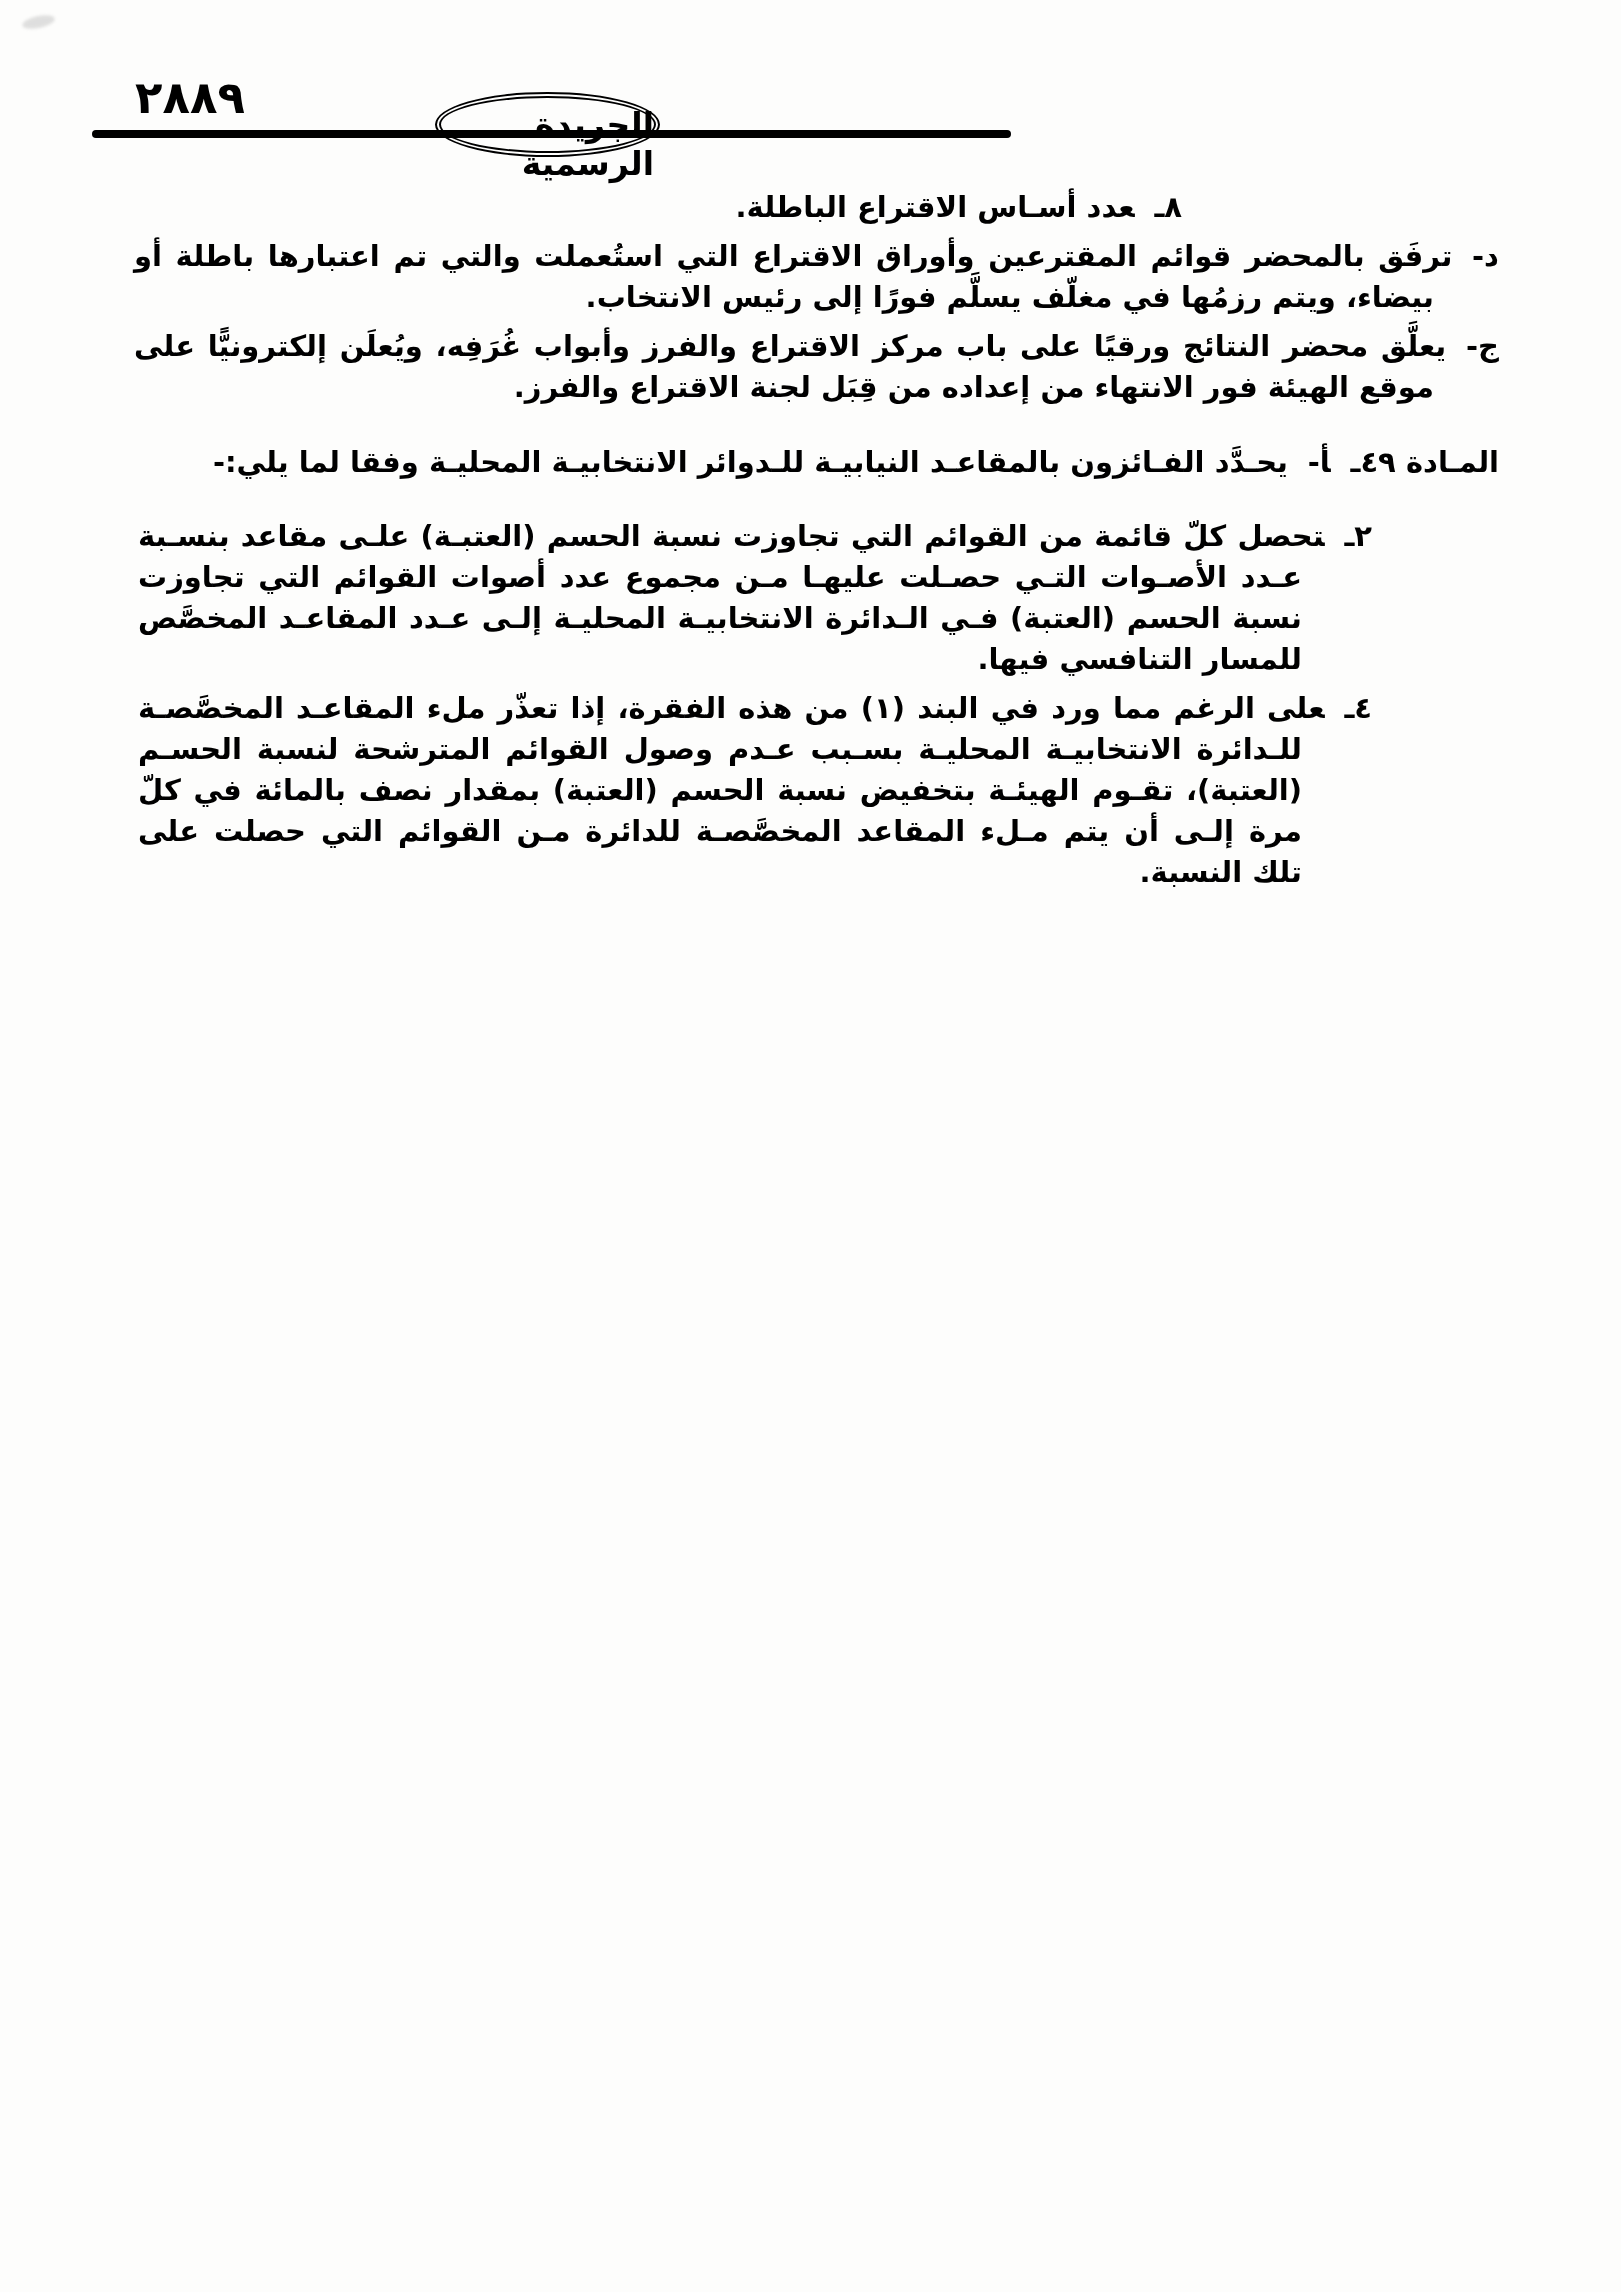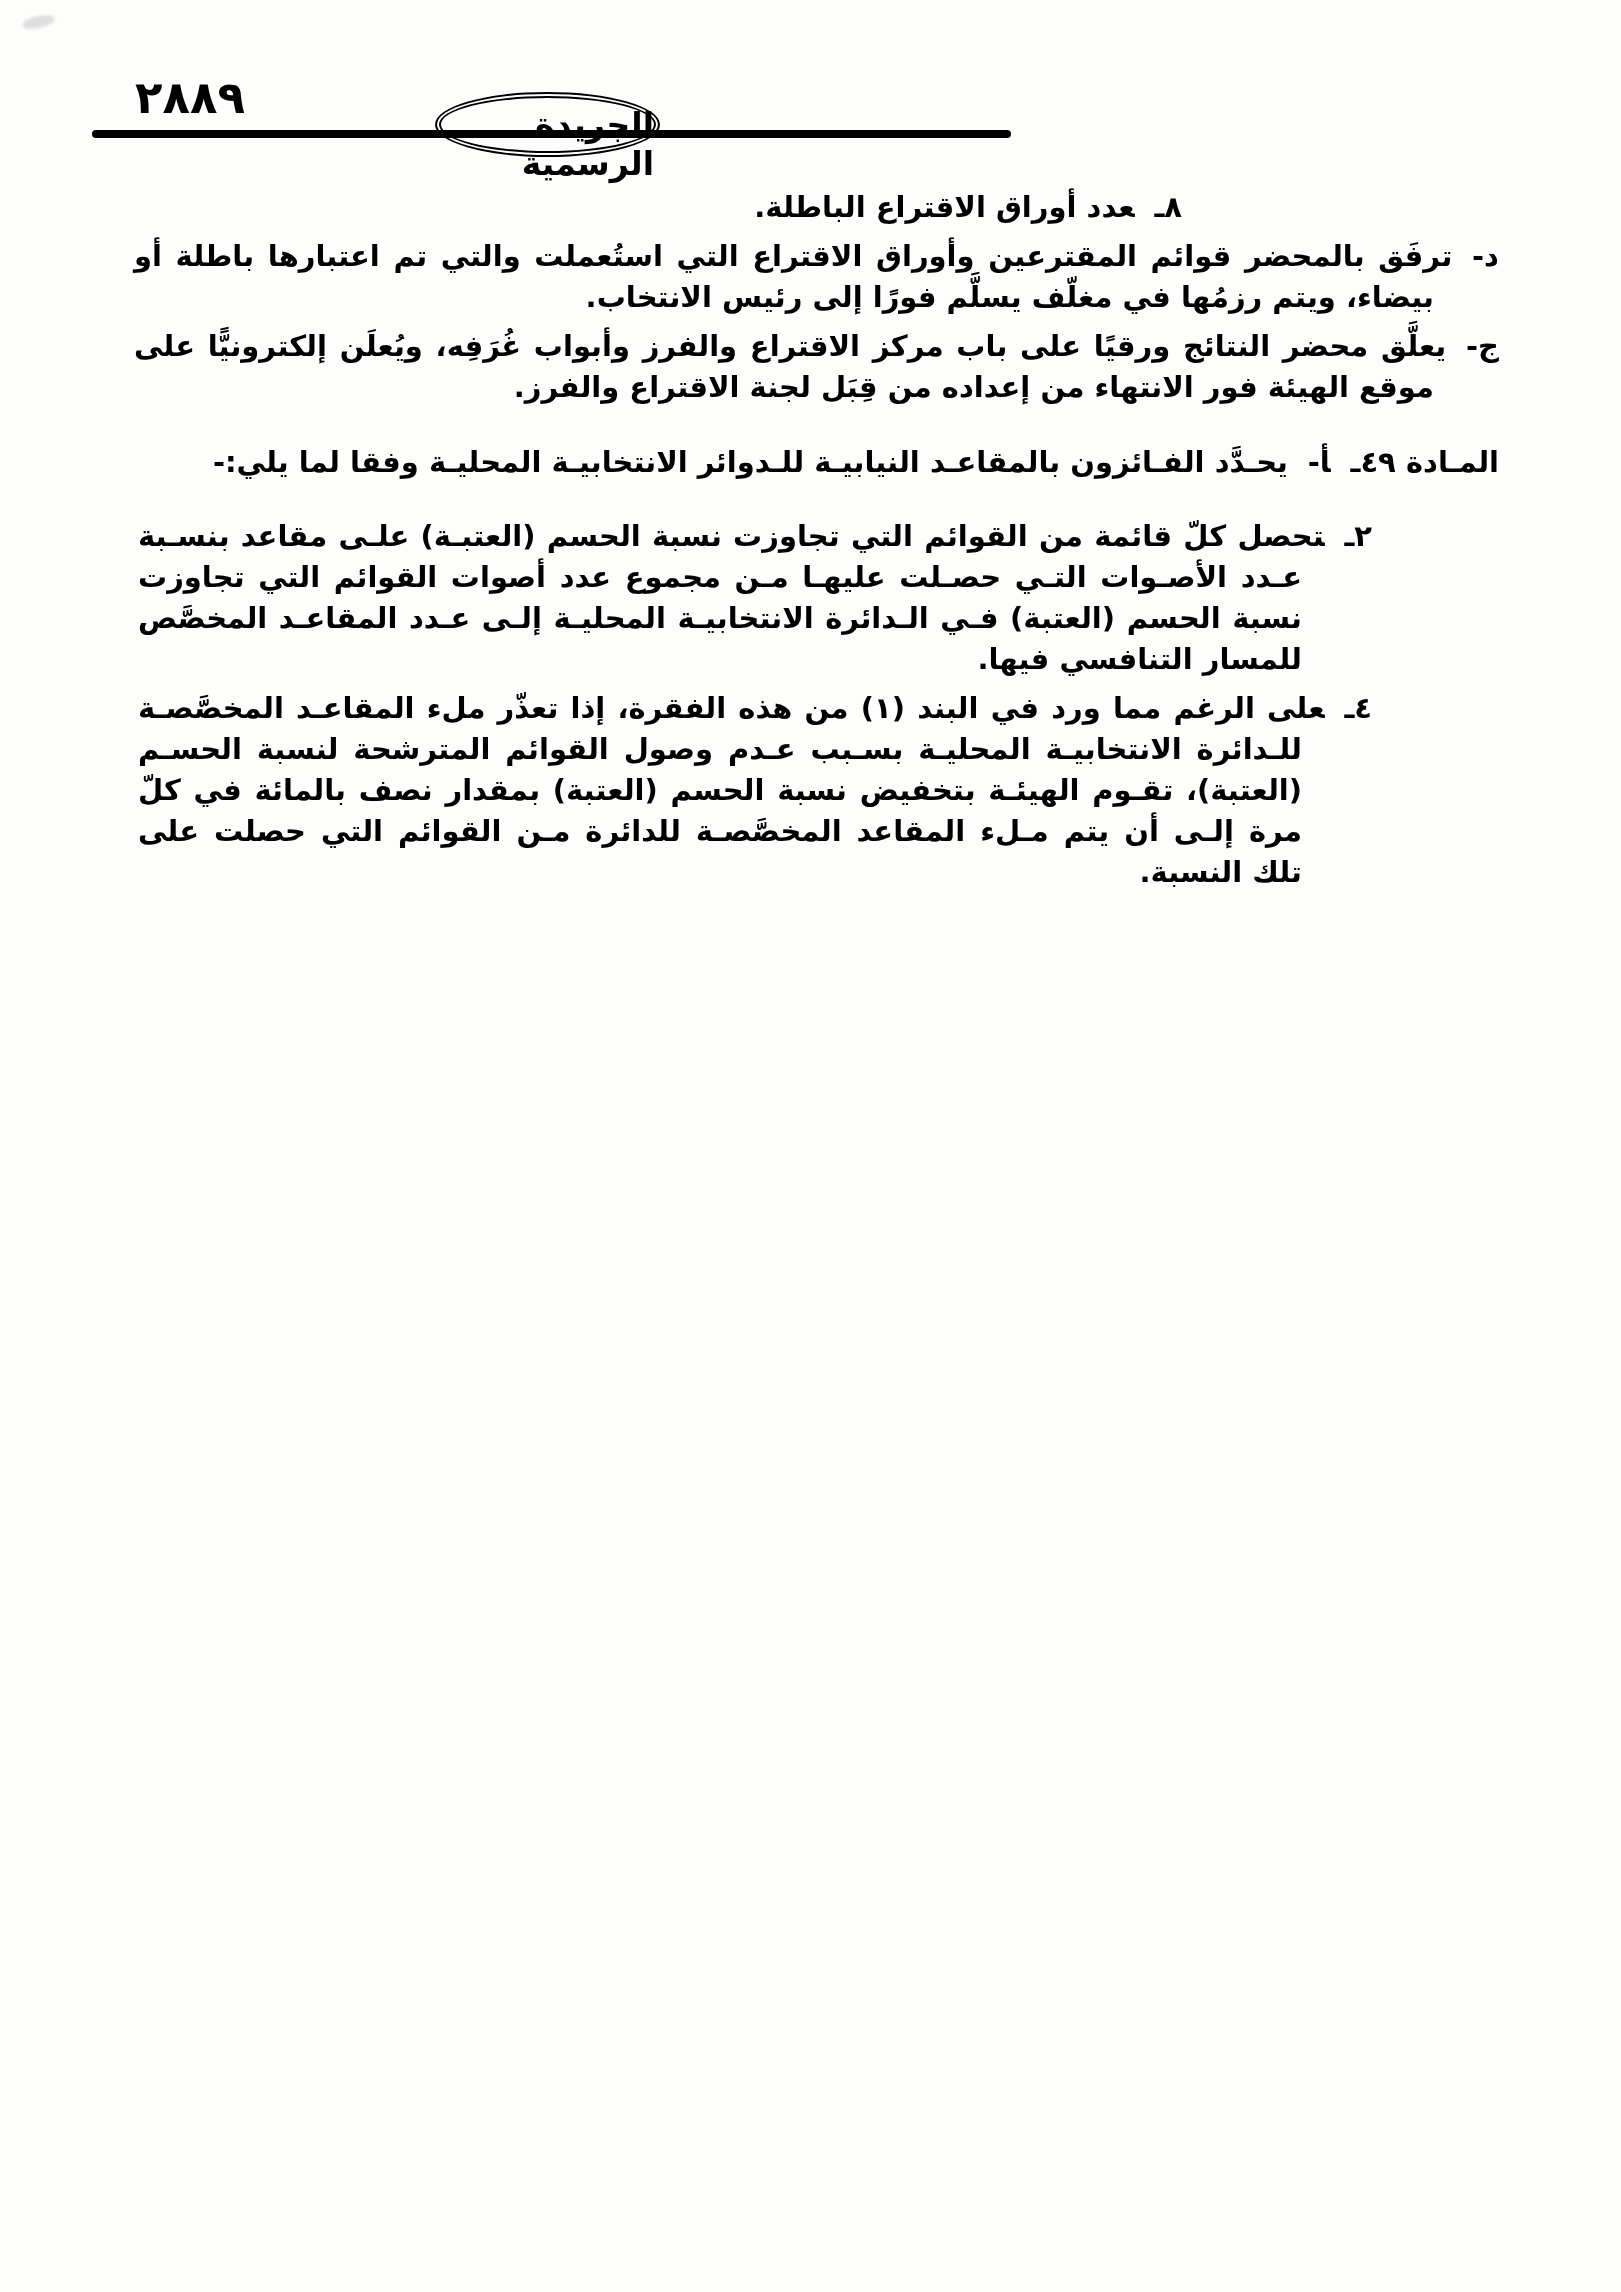--- a/index.html
+++ b/index.html
@@ -126,21 +126,21 @@
   <div class="header-rule"></div>
 
   <div class="header-oval">
     <span class="oval-text">الجريدة الرسمية</span>
   </div>
 
   <div class="content">
 
 
     <div class="sub-item">
-      <span class="lbl">٨ـ</span><span>عدد أوراق الاقتراع الباطلة.</span>
+      <span class="lbl">٨ـ</span><span>عدد أسـاس الاقتراع الباطلة.</span>
     </div>
 
 
     <div class="outer-item">
       <span class="lbl">د-</span><span>ترفَق بالمحضر قوائم المقترعين وأوراق الاقتراع التي استُعملت والتي تم اعتبارها باطلة أو بيضاء، ويتم رزمُها في مغلّف يسلَّم فورًا إلى رئيس الانتخاب.</span>
     </div>
 
     <div class="outer-item">
       <span class="lbl">ج-</span><span>يعلَّق محضر النتائج ورقيًا على باب مركز الاقتراع والفرز وأبواب غُرَفِه، ويُعلَن إلكترونيًّا على موقع الهيئة فور الانتهاء من إعداده من قِبَل لجنة الاقتراع والفرز.</span>
     </div>

